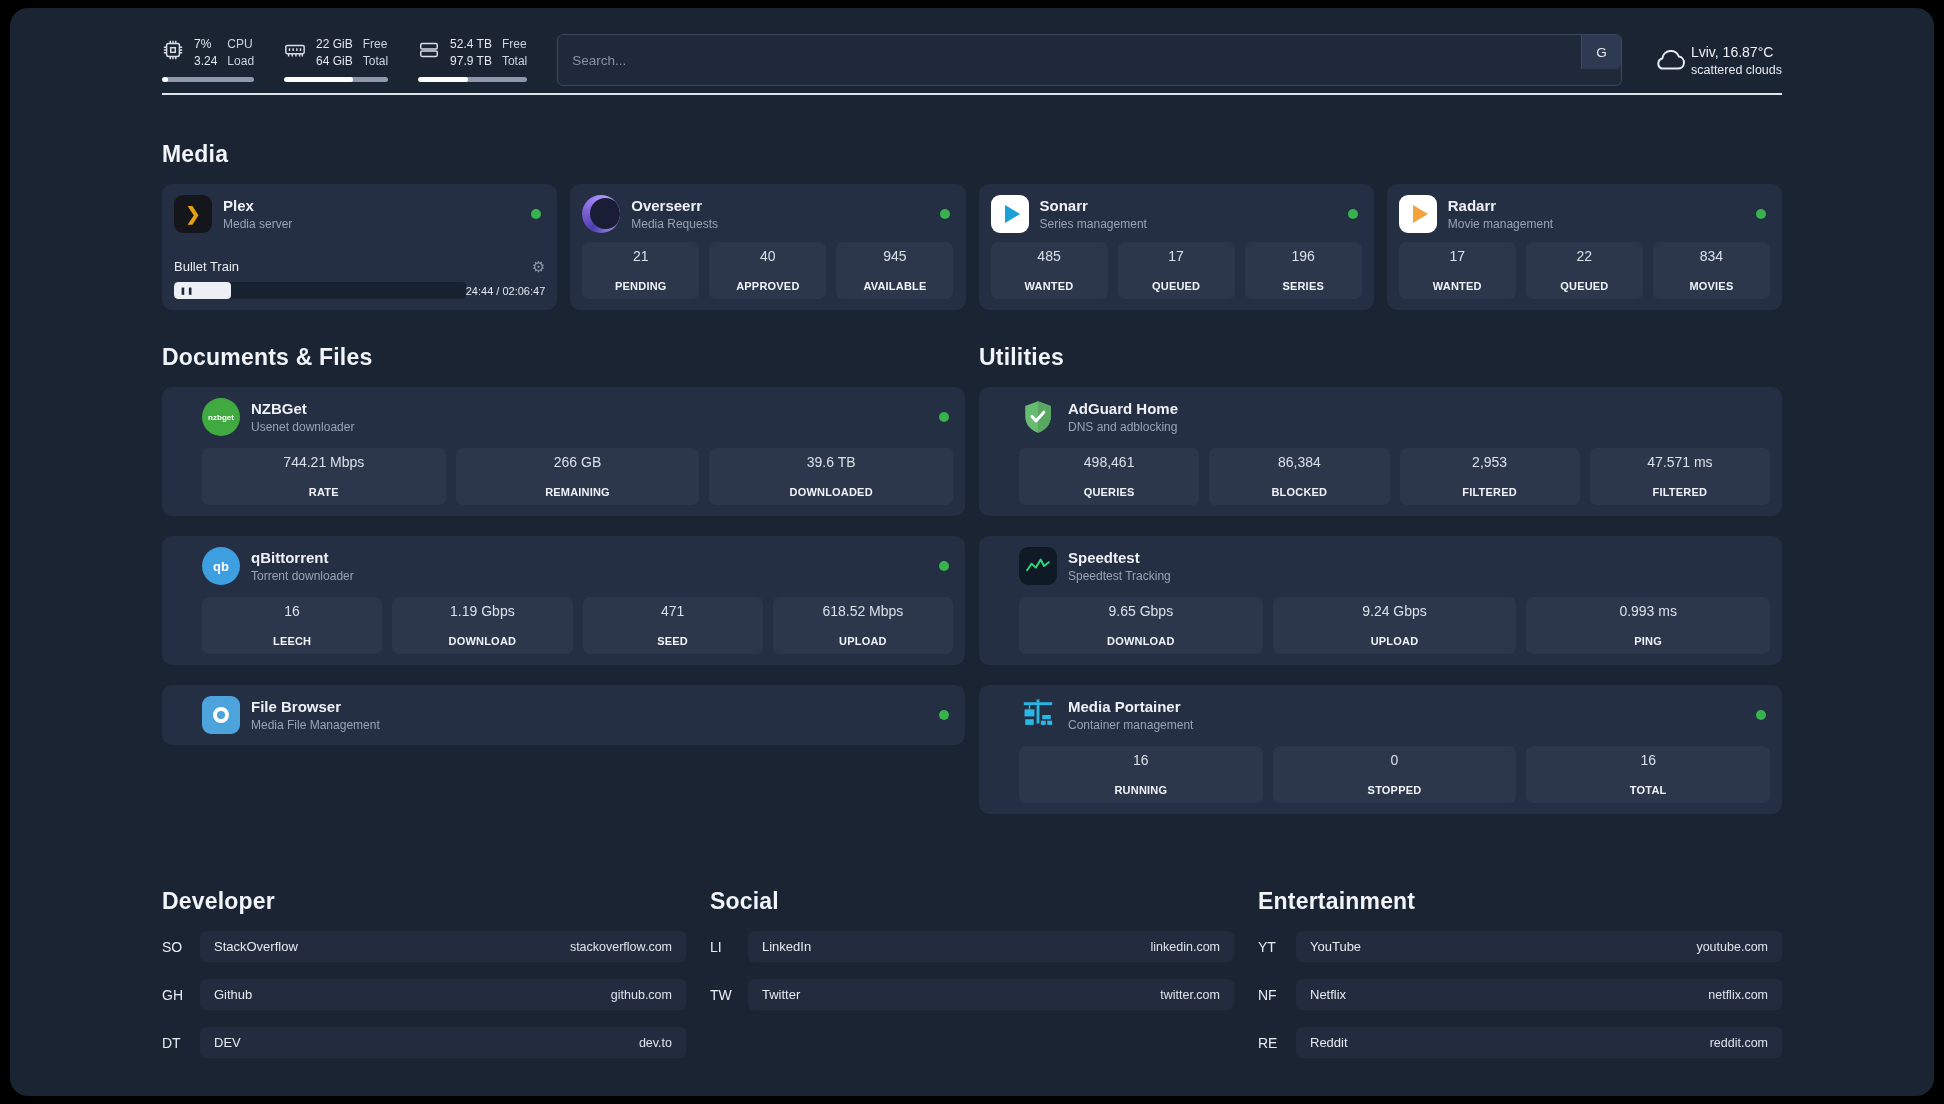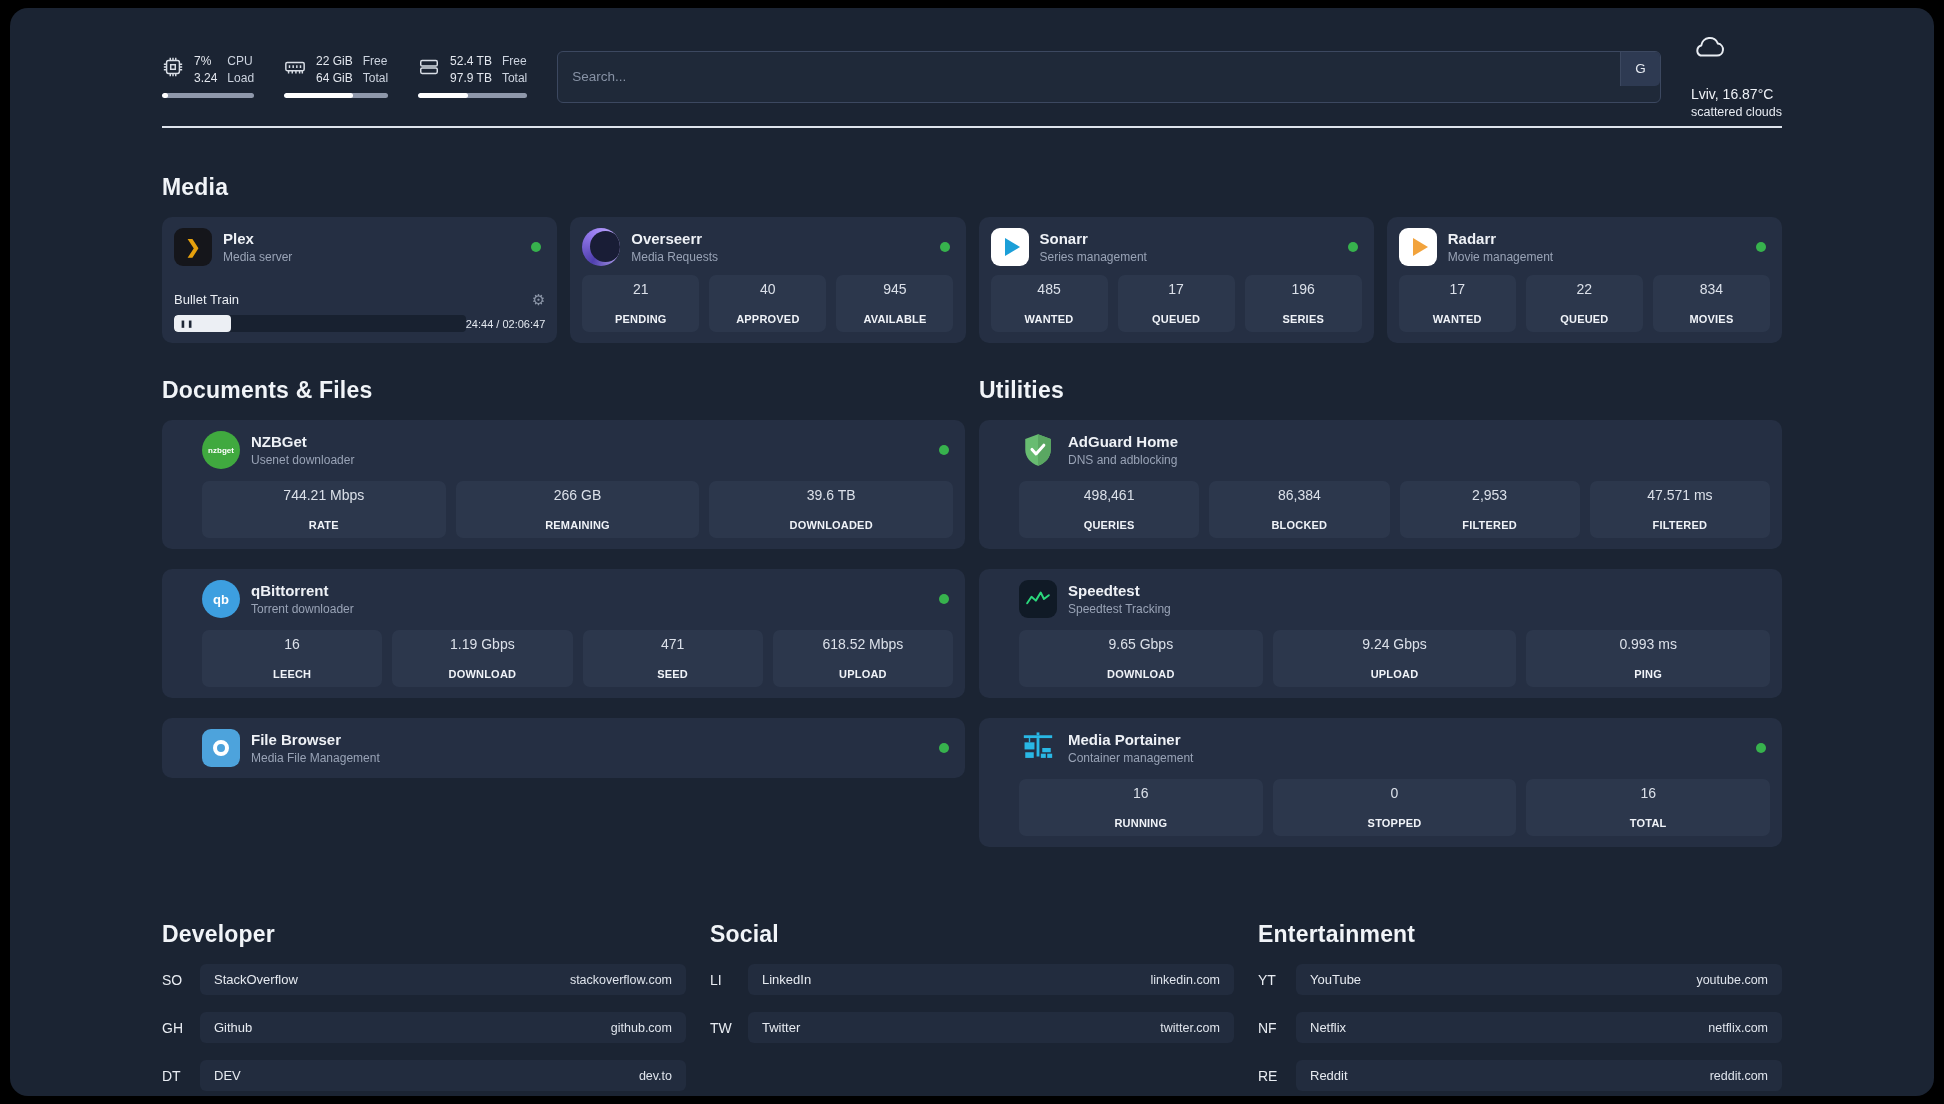--- a/index.html
+++ b/index.html
@@ -16,21 +16,21 @@
   .sys .scol.dim { color:#ccd3df; }
   .sysbar { position:absolute; left:0; right:0; bottom:0; height:5px; border-radius:3px; background:#8f98ab; overflow:hidden; }
   .sysbar > span { display:block; height:100%; background:#ffffff; border-radius:3px; }
   .search { flex:1; position:relative; }
   .search input { width:100%; height:52px; background:#1f2939; border:1px solid #3c4860; border-radius:6px;
                   color:#dbe0e9; font-size:13.5px; padding:0 52px 0 14px; outline:none; font-family:inherit; }
   .search input::placeholder { color:#8792a5; }
   .gbtn { position:absolute; top:1px; right:1px; width:40px; height:34px; background:#2e3a52; border-left:1px solid #3c4860;
           border-radius:0 5px 5px 0; display:flex; align-items:center; justify-content:center; color:#e6eaf1;
           font-size:13.5px; cursor:pointer; }
-  .weather { display:flex; gap:25px;flex-direction:column; }
+  .weather { display:flex; align-items:center; gap:3px; }
   .wtxt { display:flex; flex-direction:column; gap:3px; }
   .wloc { font-size:14px; color:#eef1f6; }
   .wcond { font-size:12.5px; color:#e7ebf2; }
   .divider { margin-top:7px; border-bottom:2px solid #dee3ec; }
 
   
   .sect { font-size:23px; font-weight:600; color:#f1f4f8; letter-spacing:.2px; }
   .sect.media-h { margin-top:46px; }
   .colh { margin-bottom:16px; }
 

